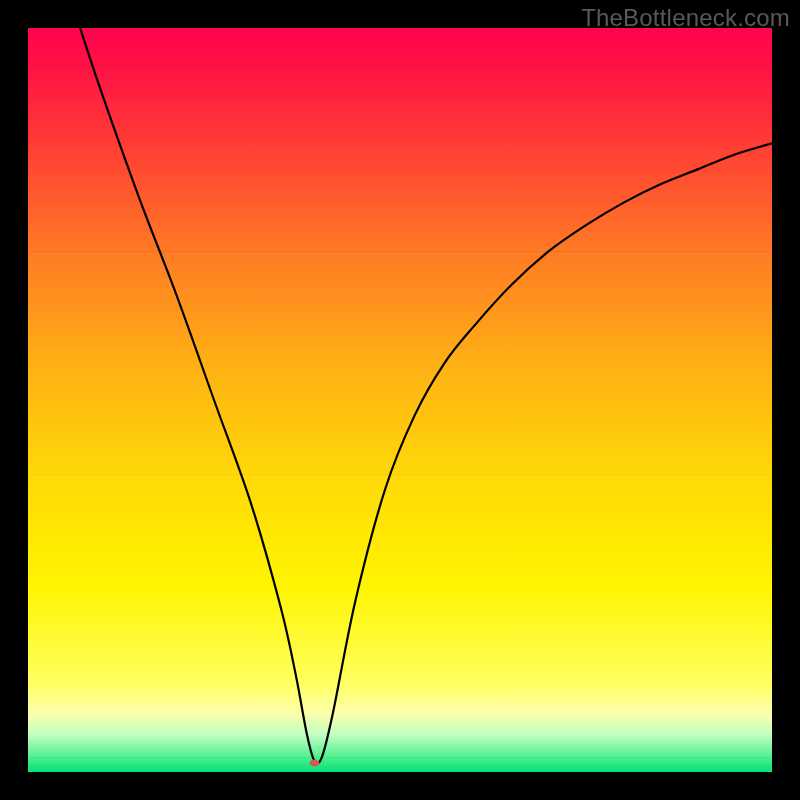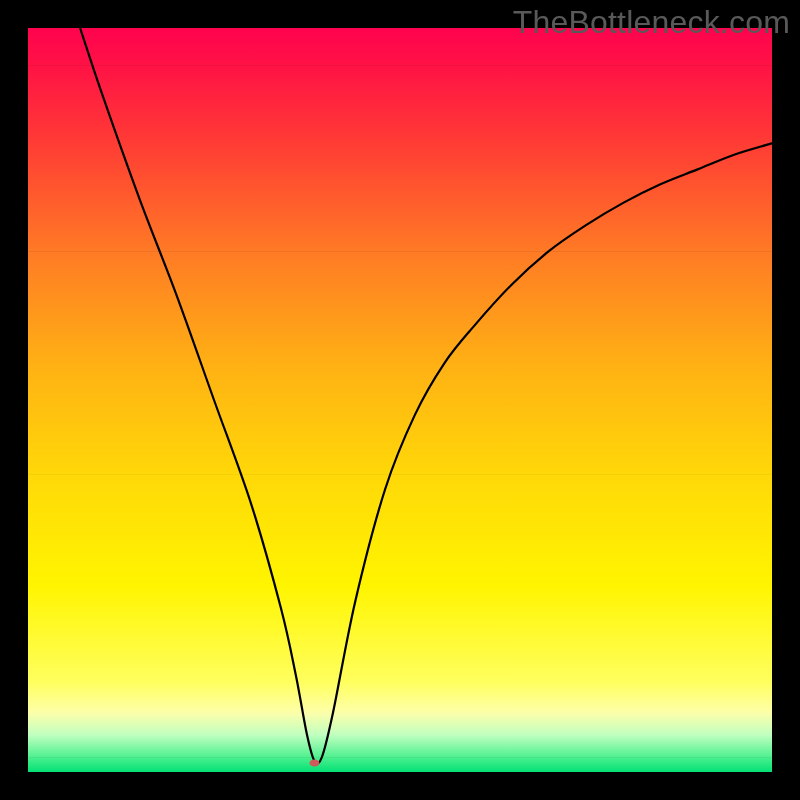--- a/index.html
+++ b/index.html
@@ -23,21 +23,21 @@
     top: 28px;
     width: 744px;
     height: 744px;
     overflow: hidden;
   }
   .watermark {
     position: absolute;
     top: 4px;
     right: 10px;
     color: #595959;
-    font-size: 32px;
+    font-size: 24px;
     font-weight: 500;
     letter-spacing: 0.2px;
   }
   svg {
     display: block;
   }
 </style>
 </head>
 <body>
 

